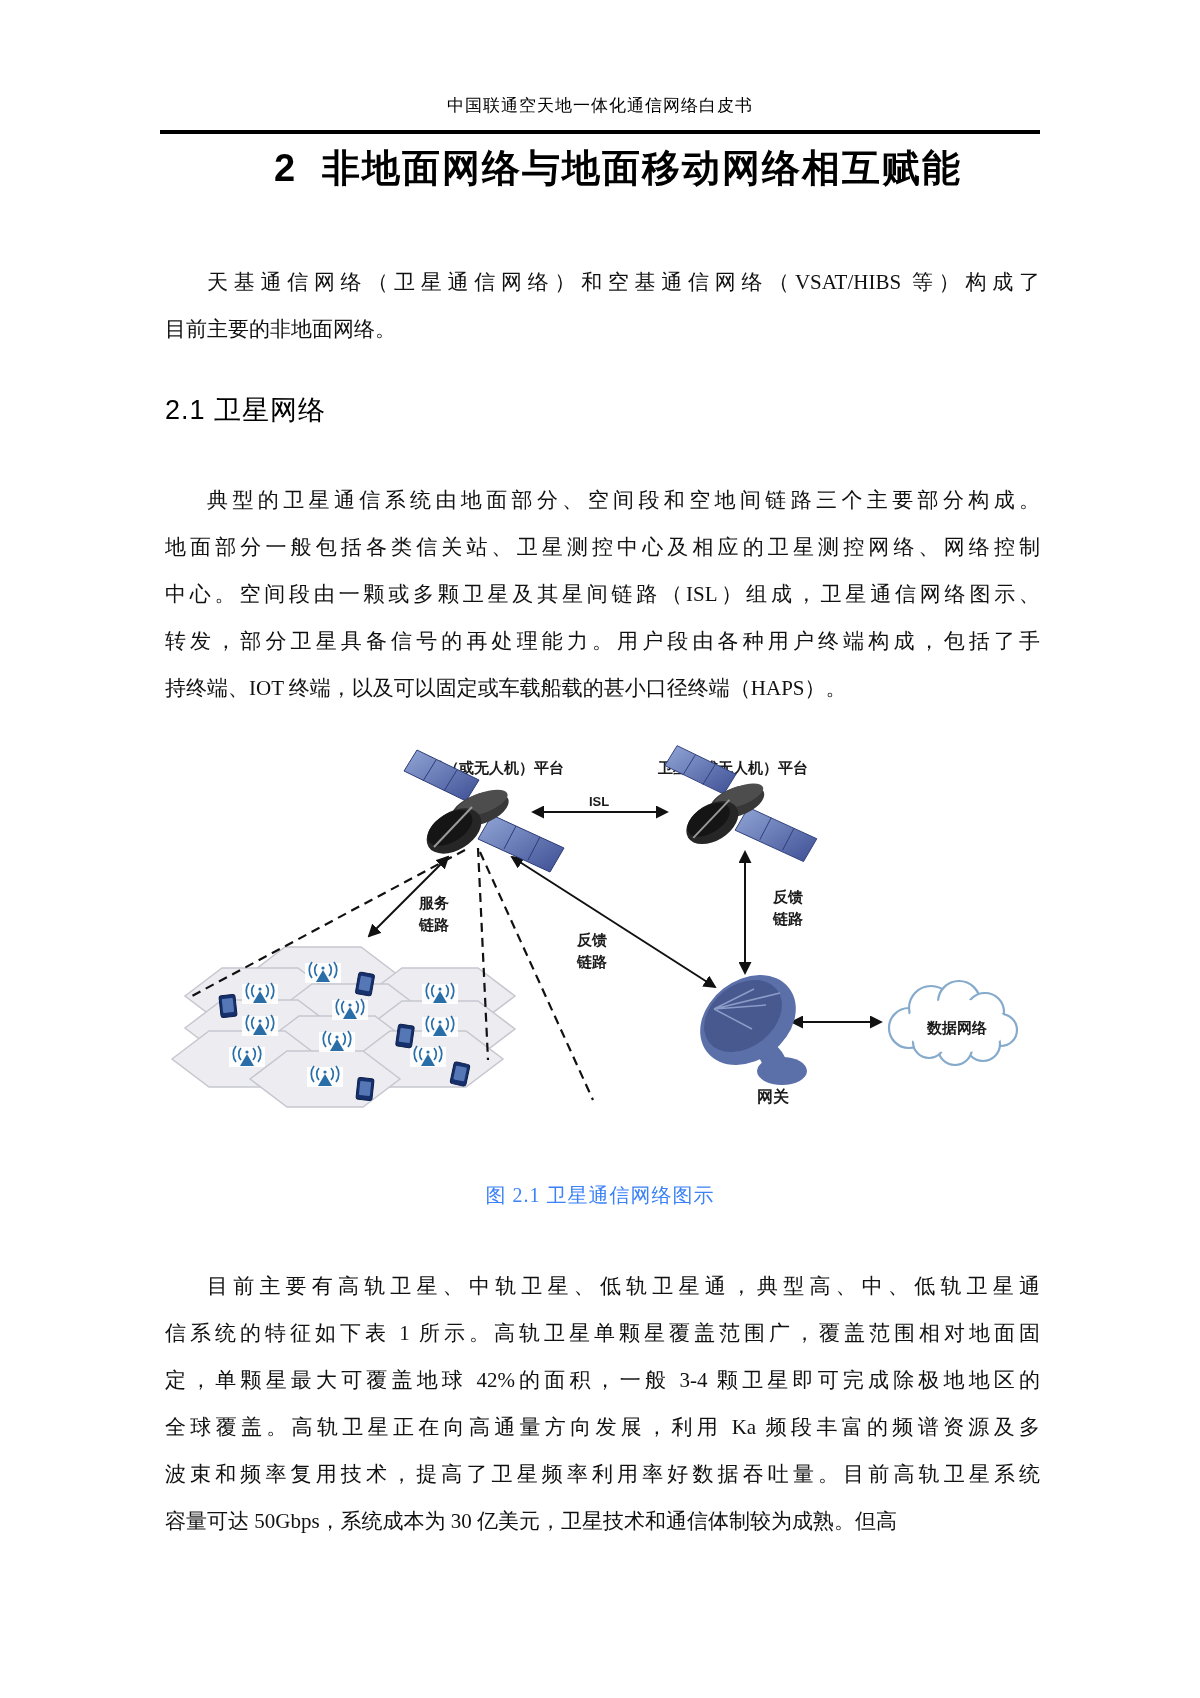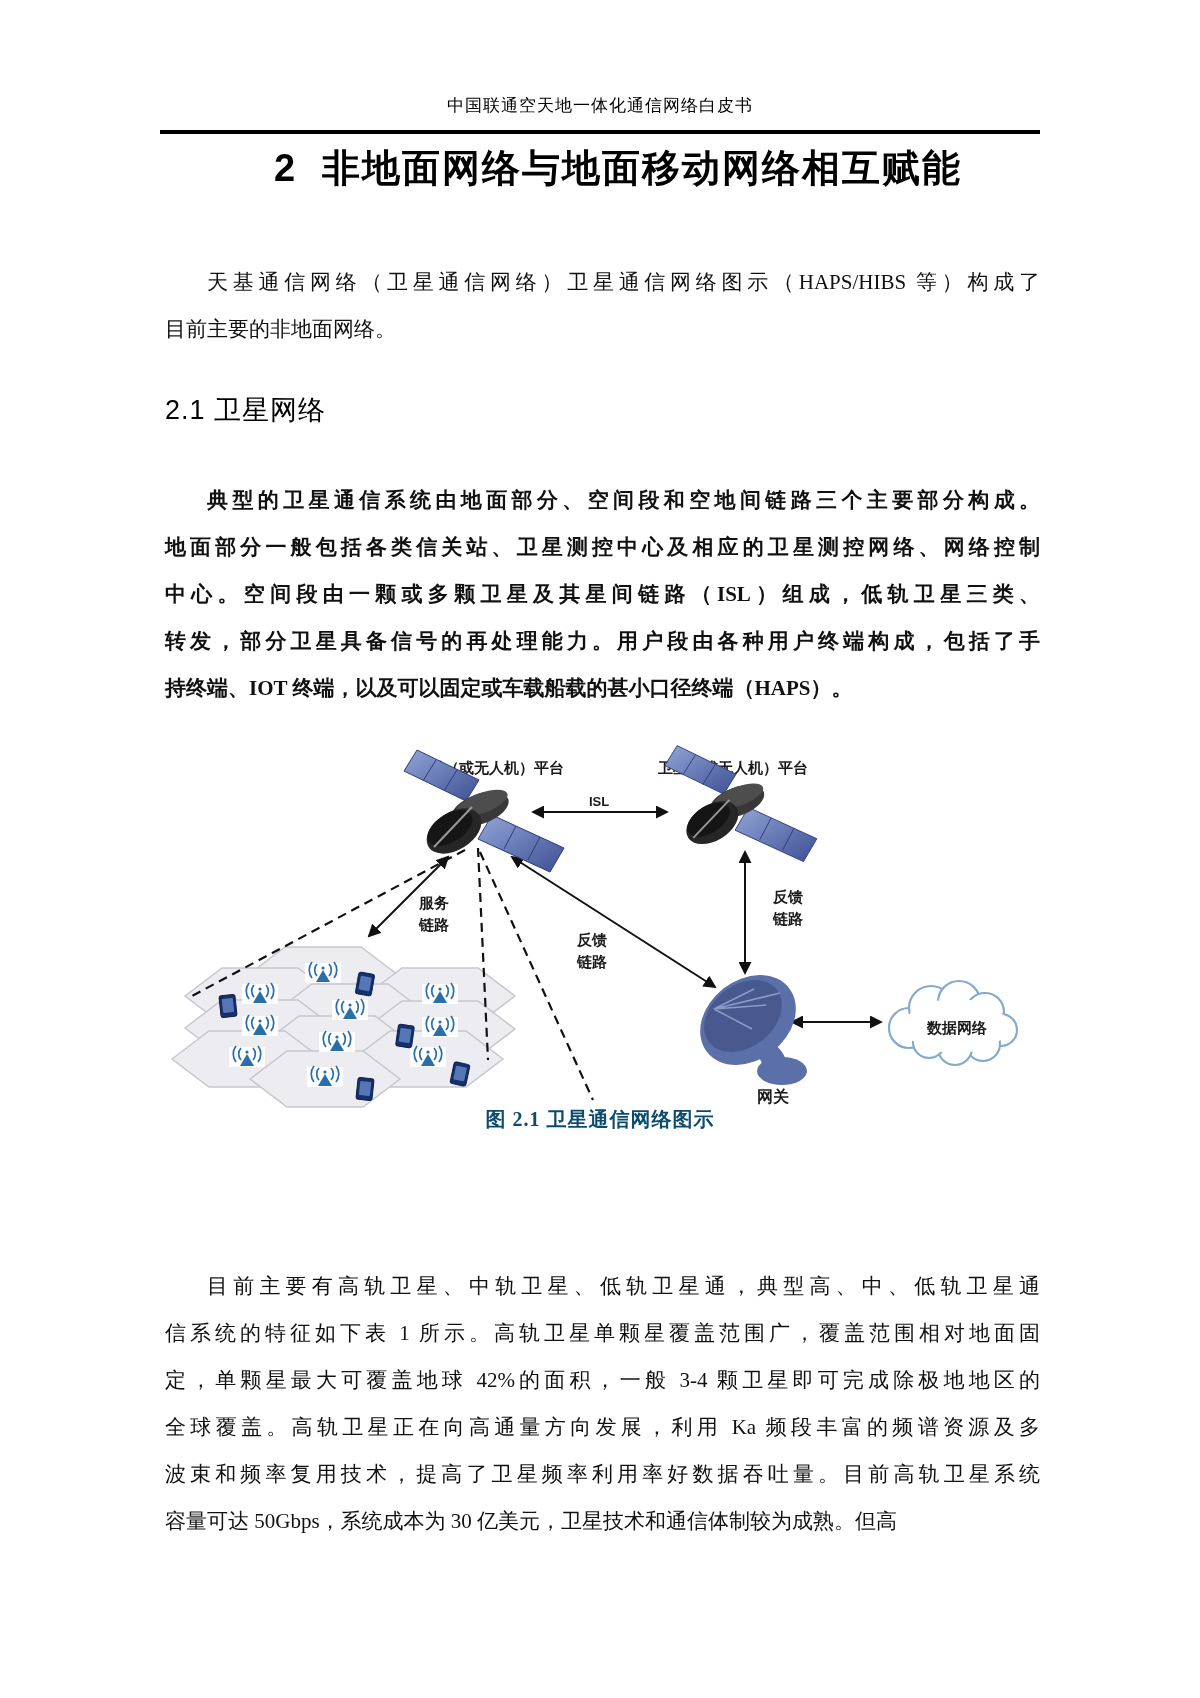--- a/index.html
+++ b/index.html
@@ -20,50 +20,50 @@
     font-family:"Liberation Sans","DejaVu Sans",sans-serif;letter-spacing:1px;color:#000;
   }
   .para{left:165px;width:875px;}
   .line{
     font-size:21px;line-height:47px;width:875px;
     text-align:justify;text-align-last:justify;
   }
   .line.first{text-indent:42px;}
   .line.last{text-align-last:left;}
   #para1{top:259px;}
-  #para2{top:477px;font-weight:bold;}
+  #para2{top:477px;}
   #para3{top:1263px;}
   #figure-caption{
-    top:1106px;font-size:20px;font-weight:700;letter-spacing:1px;color:#0c4a6e;
+    top:1182px;font-size:20px;font-weight:400;letter-spacing:1px;color:#3b82f6;
   }
   #figure-svg{left:165px;top:690px;}
   .diag-label{
     font-family:"Liberation Sans","DejaVu Sans",sans-serif;font-weight:bold;fill:#1a1a1a;
   }
 </style>
 </head>
 <body>
 
 <div id="page">
 
   <div id="doc-header" class="abs center">中国联通空天地一体化通信网络白皮书</div>
   <div id="header-rule" class="abs"></div>
   <div id="chapter-title" class="abs center">2  非地面网络与地面移动网络相互赋能</div>
 
   <div id="para1" class="abs para">
-    <div class="line first">天基通信网络（卫星通信网络）卫星通信网络图示（HAPS/HIBS 等）构成了</div>
+    <div class="line first">天基通信网络（卫星通信网络）和空基通信网络（VSAT/HIBS 等）构成了</div>
     <div class="line last">目前主要的非地面网络。</div>
   </div>
 
   <div id="section-title" class="abs">2.1 卫星网络</div>
 
   <div id="para2" class="abs para">
     <div class="line first">典型的卫星通信系统由地面部分、空间段和空地间链路三个主要部分构成。</div>
     <div class="line">地面部分一般包括各类信关站、卫星测控中心及相应的卫星测控网络、网络控制</div>
-    <div class="line">中心。空间段由一颗或多颗卫星及其星间链路（ISL）组成，低轨卫星三类、</div>
+    <div class="line">中心。空间段由一颗或多颗卫星及其星间链路（ISL）组成，卫星通信网络图示、</div>
     <div class="line">转发，部分卫星具备信号的再处理能力。用户段由各种用户终端构成，包括了手</div>
     <div class="line last">持终端、IOT 终端，以及可以固定或车载船载的甚小口径终端（HAPS）。</div>
   </div>
 
   <svg id="figure-svg" class="abs" width="875" height="425" viewBox="0 0 875 425">
     <defs>
       <linearGradient id="pg" x1="0" y1="0" x2="1" y2="1">
         <stop offset="0" stop-color="#93a6d6"></stop>
         <stop offset="1" stop-color="#3d4f94"></stop>
       </linearGradient>

